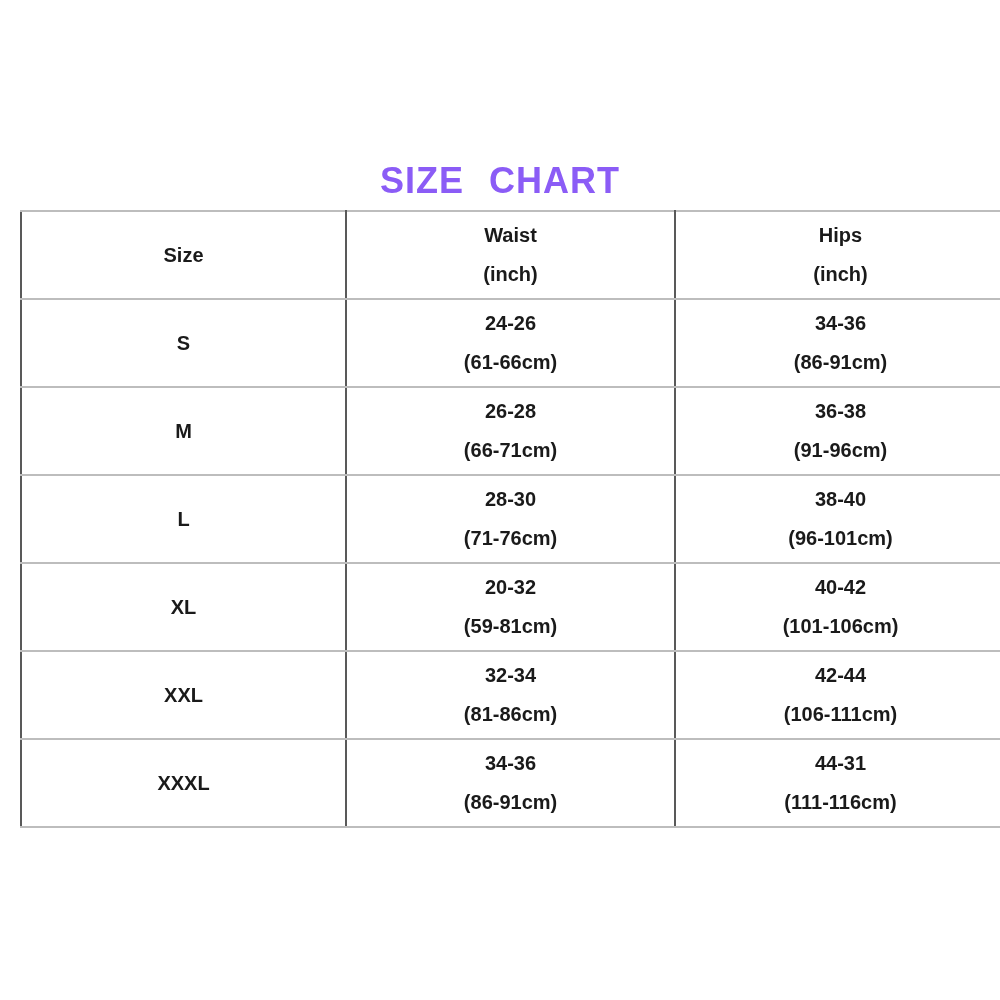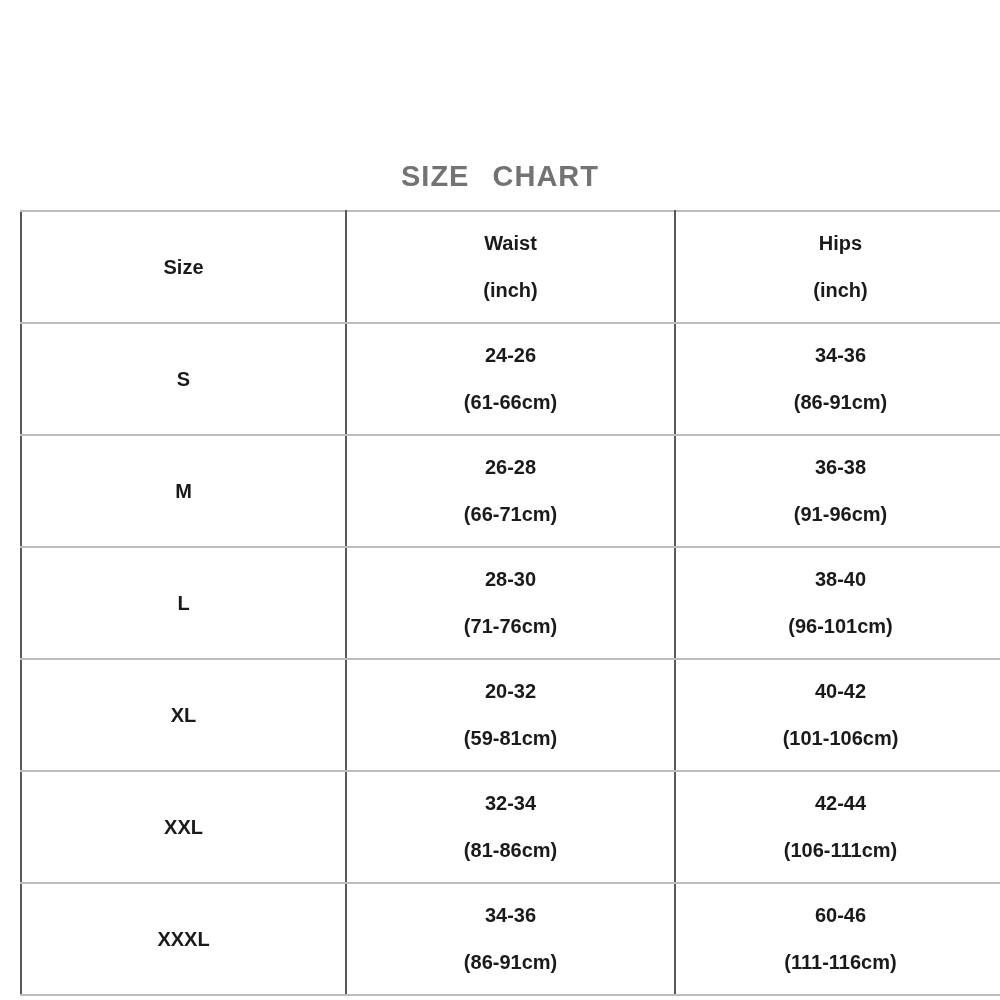--- a/index.html
+++ b/index.html
@@ -18,25 +18,25 @@
     height: 1000px;
     overflow: hidden;
     background: #ffffff;
   }
   .chart-title {
     position: absolute;
     top: 160px;
     left: 0;
     width: 100%;
     text-align: center;
-    font-size: 29px;
+    font-size: 36px;
     font-weight: bold;
     letter-spacing: 1px;
     word-spacing: 14px;
-    color: #737373;
+    color: #8b5cf6;
   }
   table.size-chart {
     position: absolute;
     top: 210px;
     left: 20px;
     width: 987px;
     border-collapse: collapse;
     table-layout: fixed;
   }
   table.size-chart col.c1 { width: 33%; }
@@ -52,21 +52,21 @@
     vertical-align: middle;
     font-weight: bold;
     font-size: 20px;
     line-height: 31px;
     padding: 0;
     background: #ffffff;
     color: #1a1a1a;
   }
   table.size-chart thead th { height: 76px; }
   table.size-chart tbody td { height: 74px; }
-  .two-line div { margin: 16px; }
+  .two-line div { margin: 8px; }
 </style>
 </head>
 <body>
 
 <div class="page">
 
   <div class="chart-title">SIZE  CHART</div>
 
   <table class="size-chart">
     <colgroup>
@@ -157,20 +157,20 @@
       </tr>
       <tr>
         <td>
             <div>XXXL</div>
           </td>
         <td class="two-line">
           <div>34-36</div>
           <div>(86-91cm)</div>
         </td>
         <td class="two-line">
-          <div>60-46</div>
+          <div>44-31</div>
           <div>(111-116cm)</div>
         </td>
       </tr>
     </tbody>
   </table>
 
 </div>
 
 </body></html>

